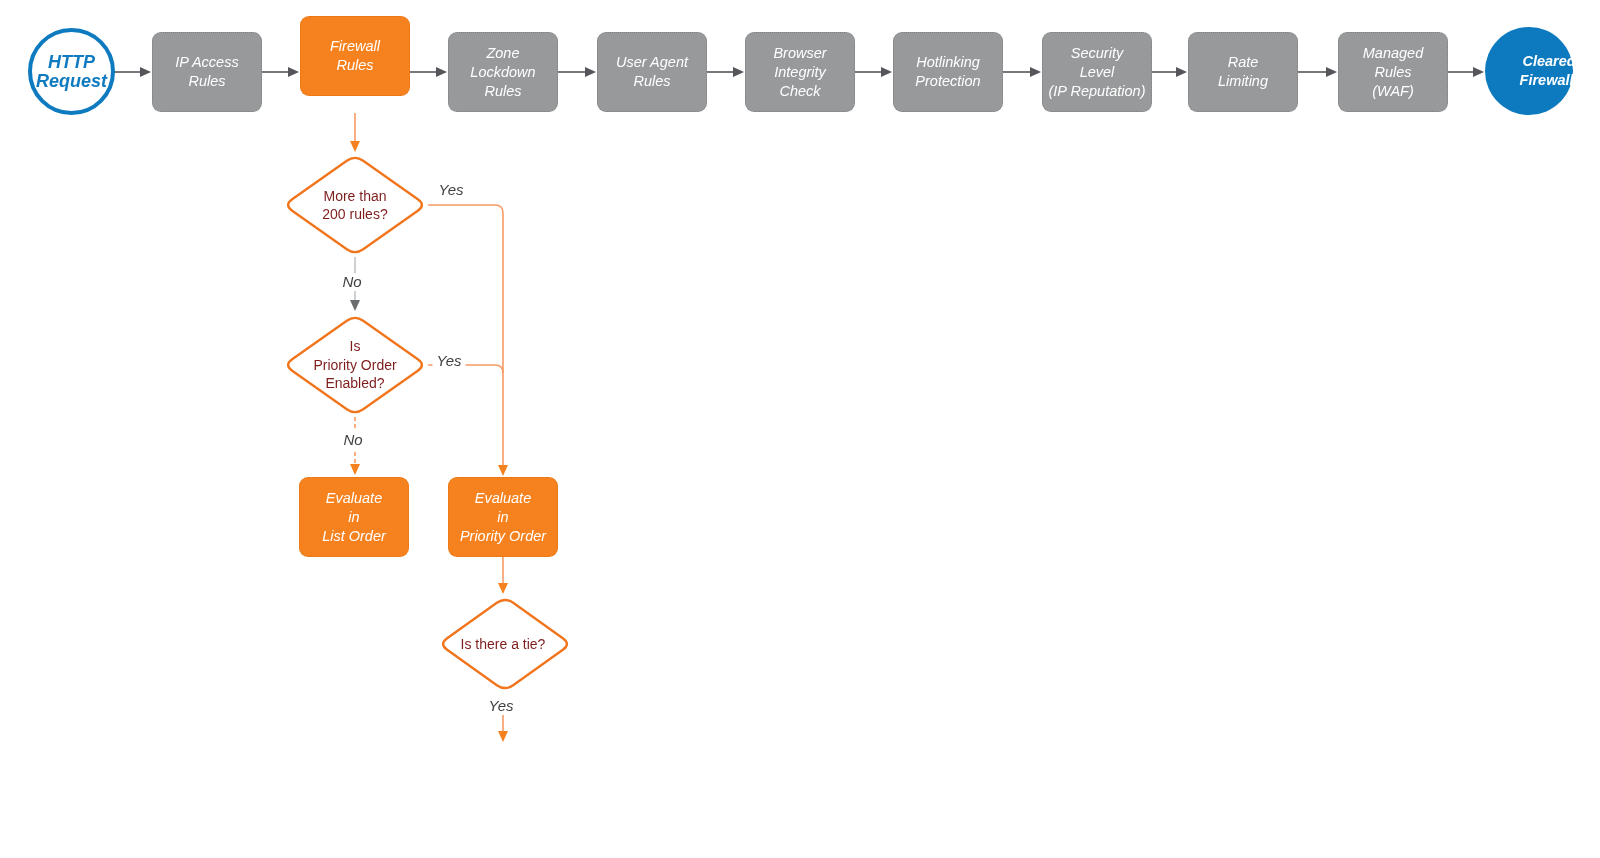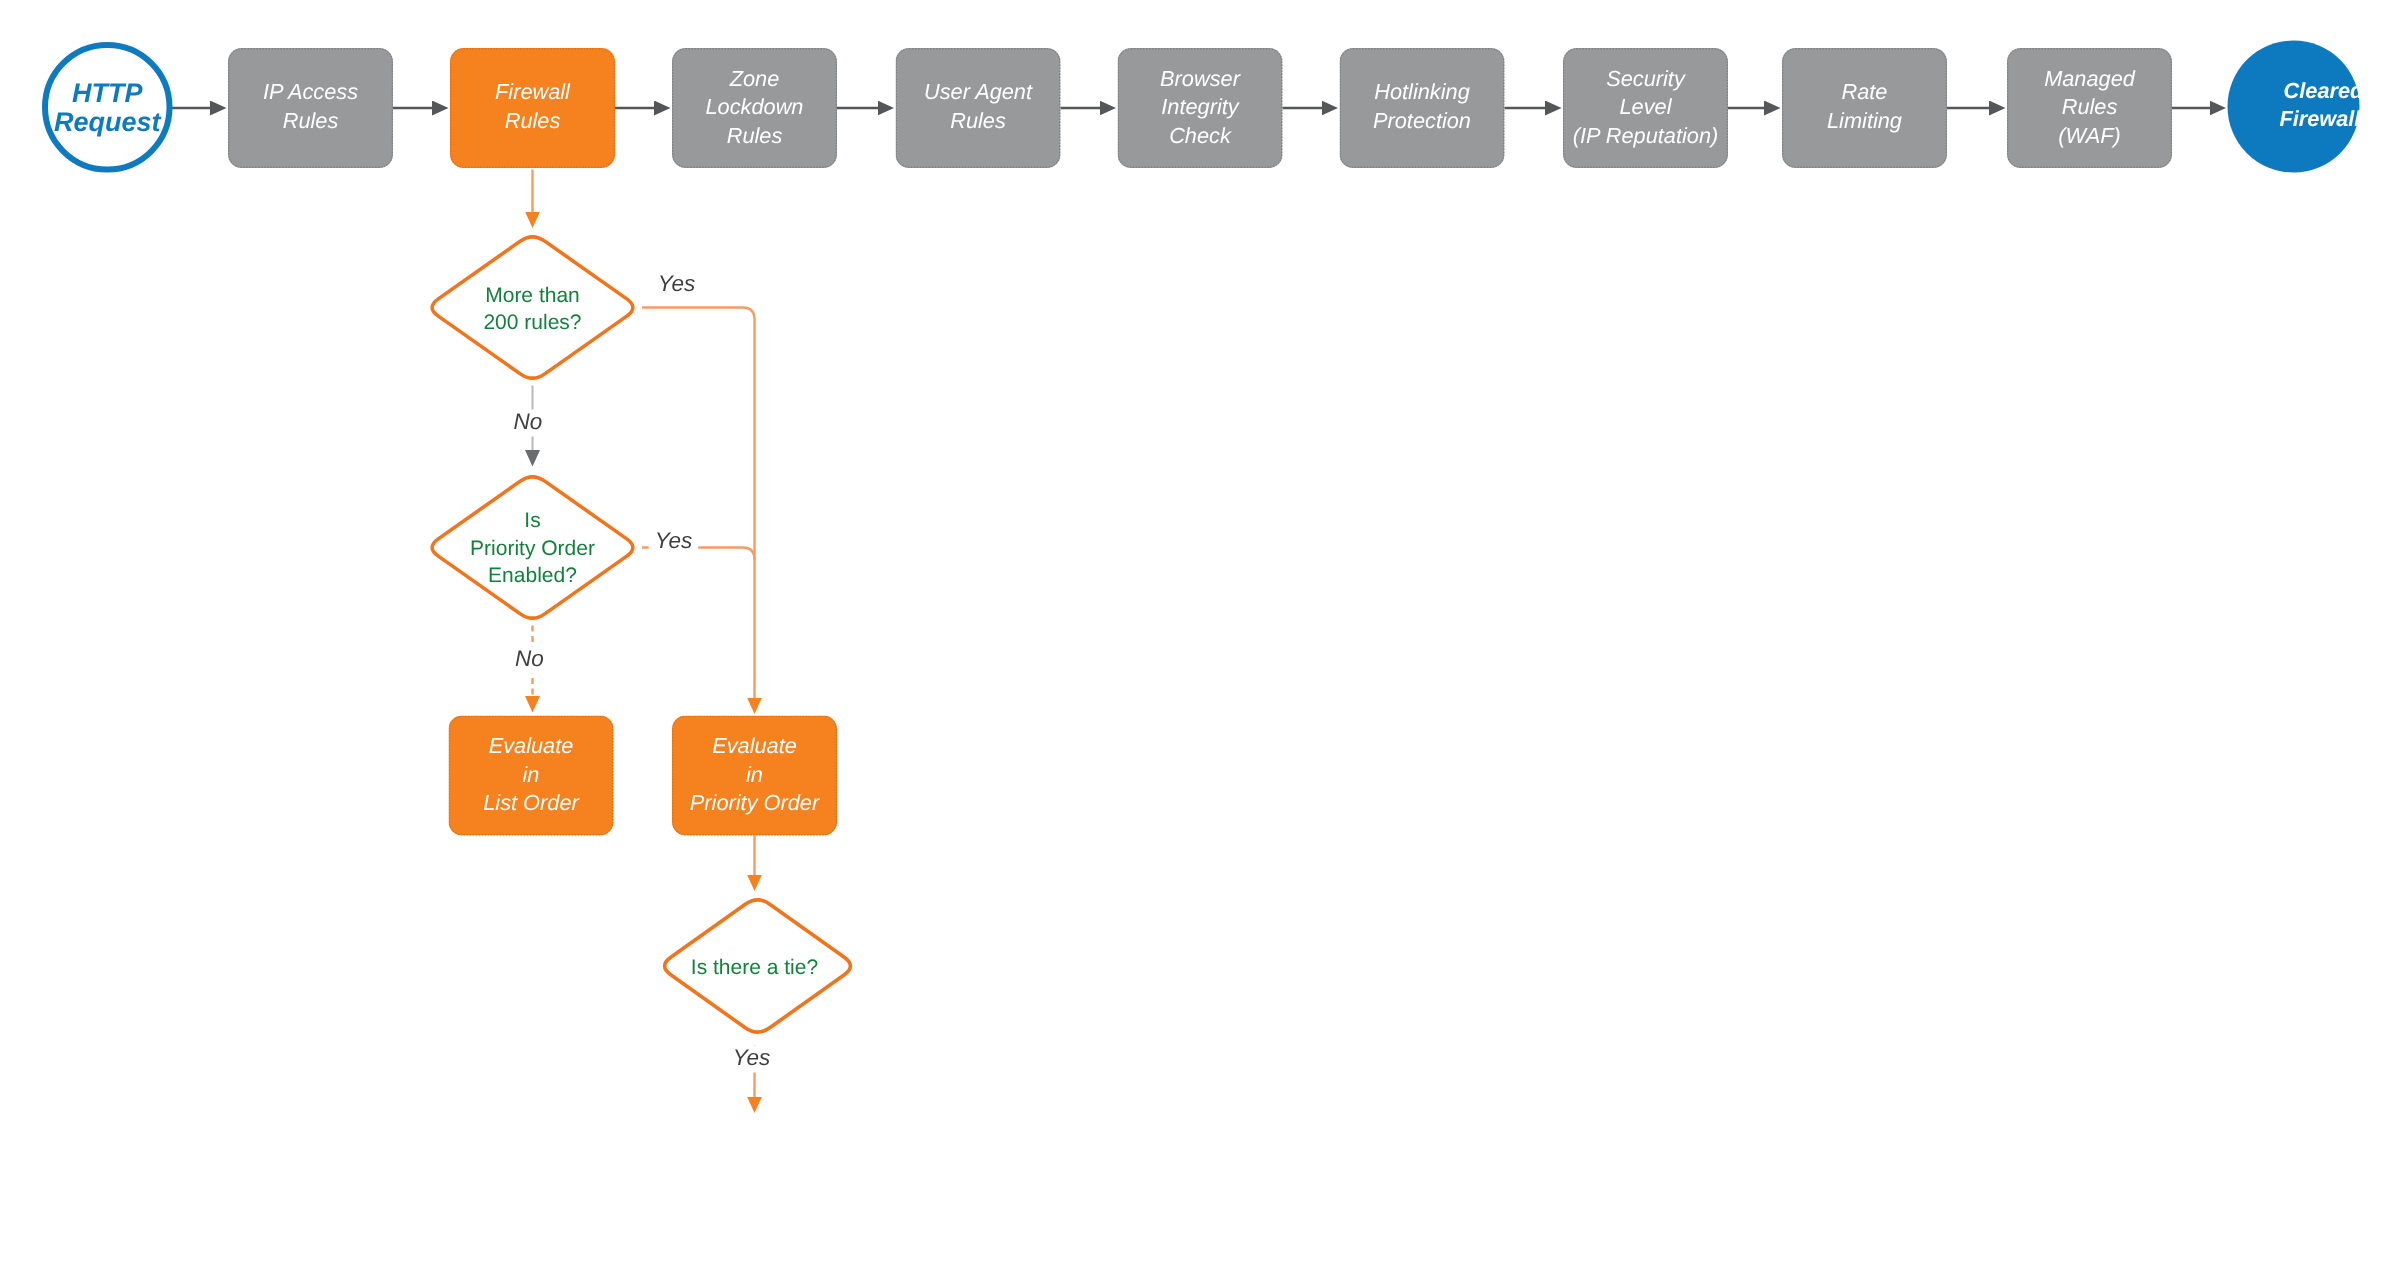--- a/index.html
+++ b/index.html
@@ -17,21 +17,21 @@
   .box.accent { background:#F6821F; border:1px dotted #E26F0E; }
   .box .lbl { color:#ffffff; font-style:italic; font-size:14.5px; line-height:19px; }
 
   .circle { border-radius:50%; }
   .circle.start { width:87px; height:87px; background:#ffffff; border:4px solid #0E7ABF; }
   .circle.start .lbl { color:#0E7ABF; font-weight:bold; font-style:italic; font-size:18px; line-height:19px; }
   .circle.end { width:88px; height:88px; background:#0D7ABF; }
   .circle.end .lbl { color:#ffffff; font-weight:bold; font-style:italic; font-size:14.5px; line-height:19px;margin-left:40px; }
 
   .diamond svg.shape { position:absolute; left:0; top:0; }
-  .diamond .lbl { position:relative; color:#15803d; font-size:14px; line-height:18.5px; }
+  .diamond .lbl { position:relative; color:#7f1d1d; font-size:14px; line-height:18.5px; }
 
   .edge-label { position:absolute; transform:translate(-50%,-50%);
                 font-style:italic; font-size:15px; color:#3F3F3F; line-height:18px; }
   .edge-label.on-line { background:#ffffff; padding:0 4px; }
 </style>
 </head>
 <body>
 
 <div class="canvas">
 
@@ -74,21 +74,21 @@
 
   <div class="node circle start" style="left:28px; top:28px;">
     <span class="lbl">HTTP
 Request</span>
   </div>
 
   <div class="node box gray" style="left:152px; top:32px;">
     <span class="lbl">IP Access
 Rules</span>
   </div>
-  <div class="node box accent" style="left:300px; top:32px;align-items:center;">
+  <div class="node box accent" style="left:300px; top:16px;align-items:center;">
     <span class="lbl">Firewall
 Rules</span>
   </div>
   <div class="node box gray" style="left:448px; top:32px;">
     <span class="lbl">Zone
 Lockdown
 Rules</span>
   </div>
   <div class="node box gray" style="left:597px; top:32px;">
     <span class="lbl">User Agent

